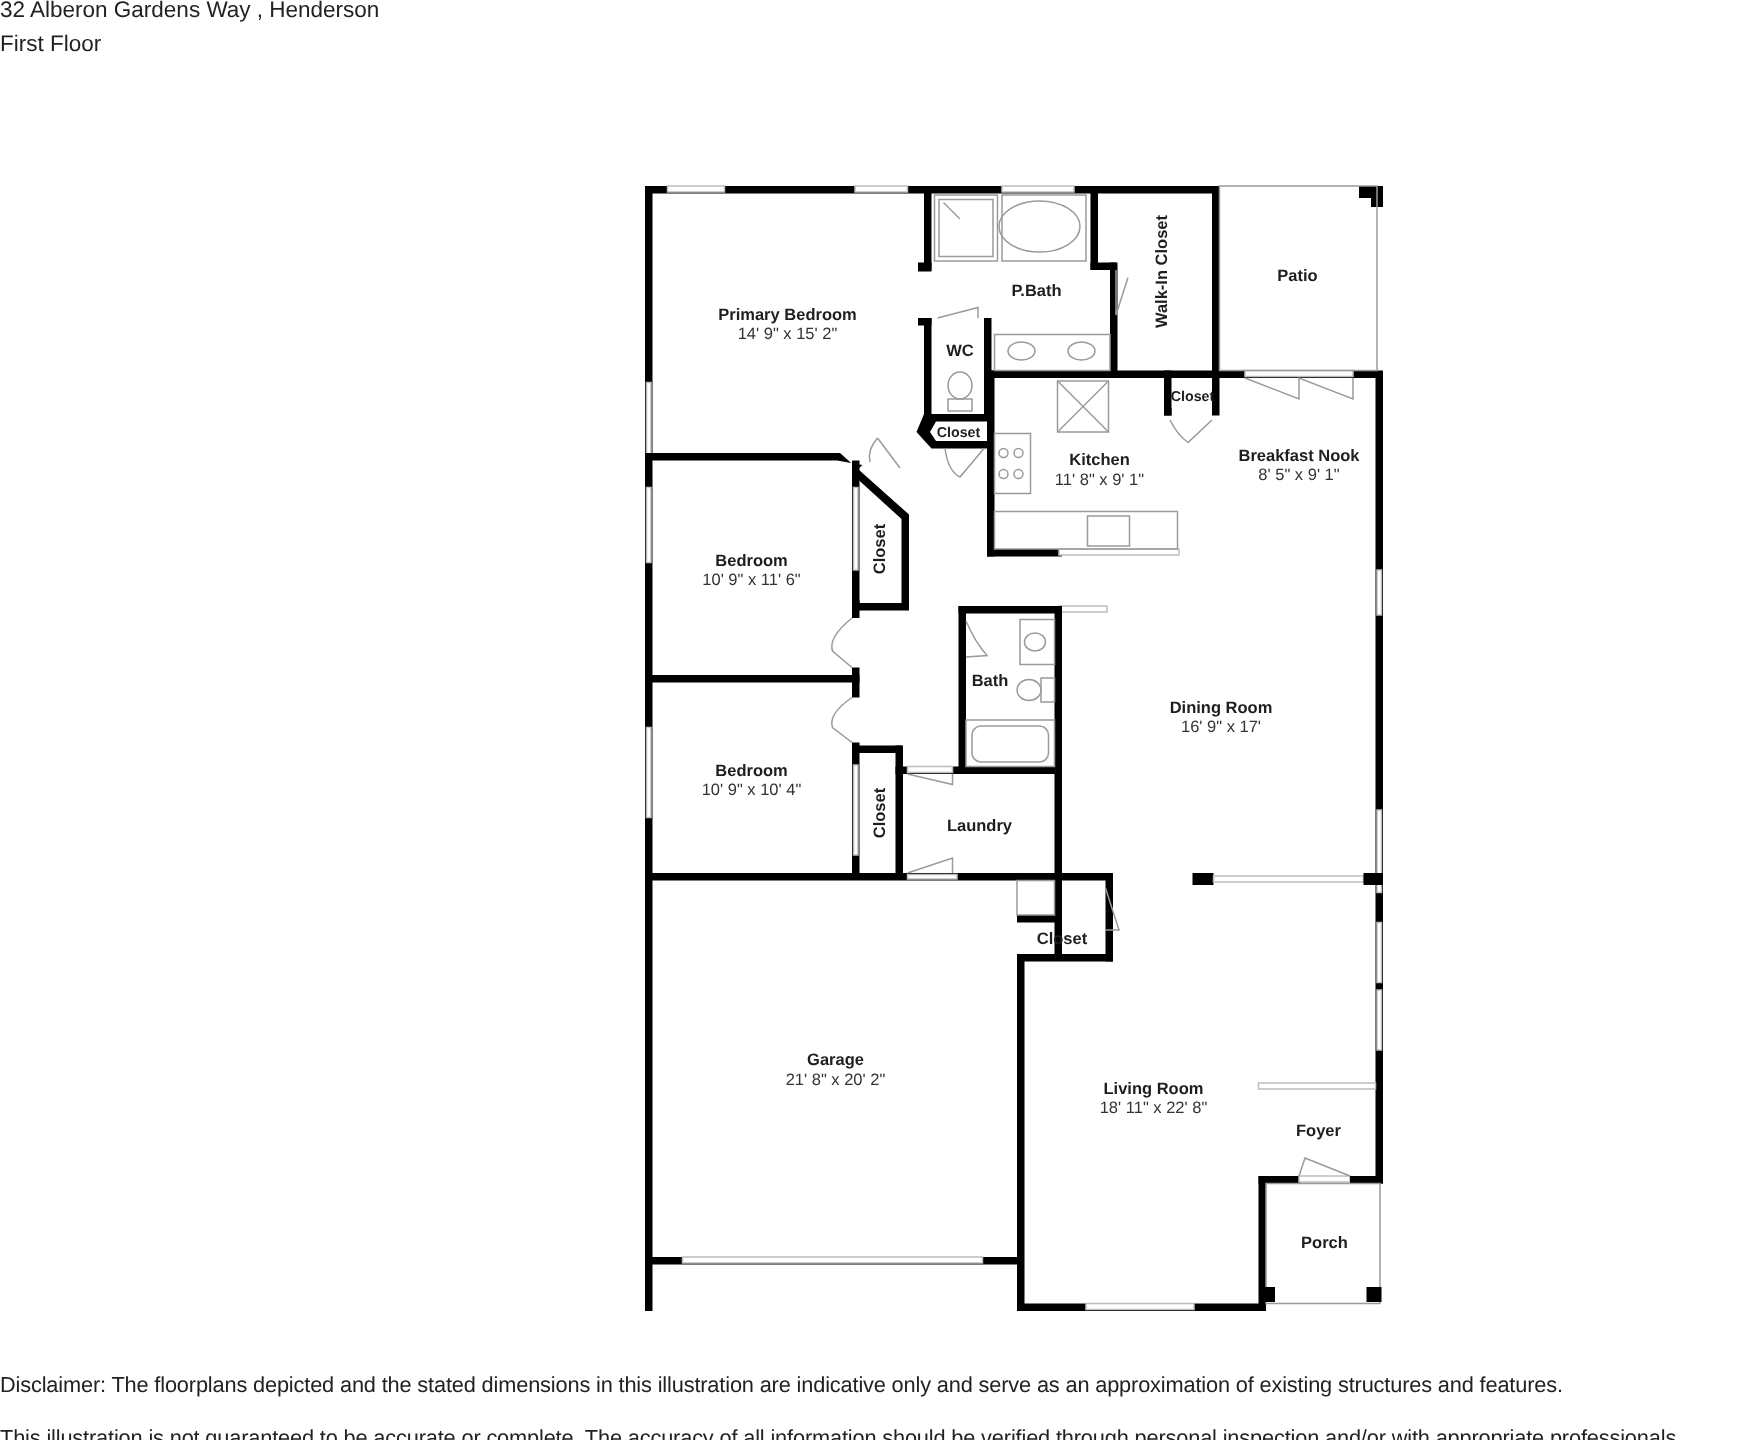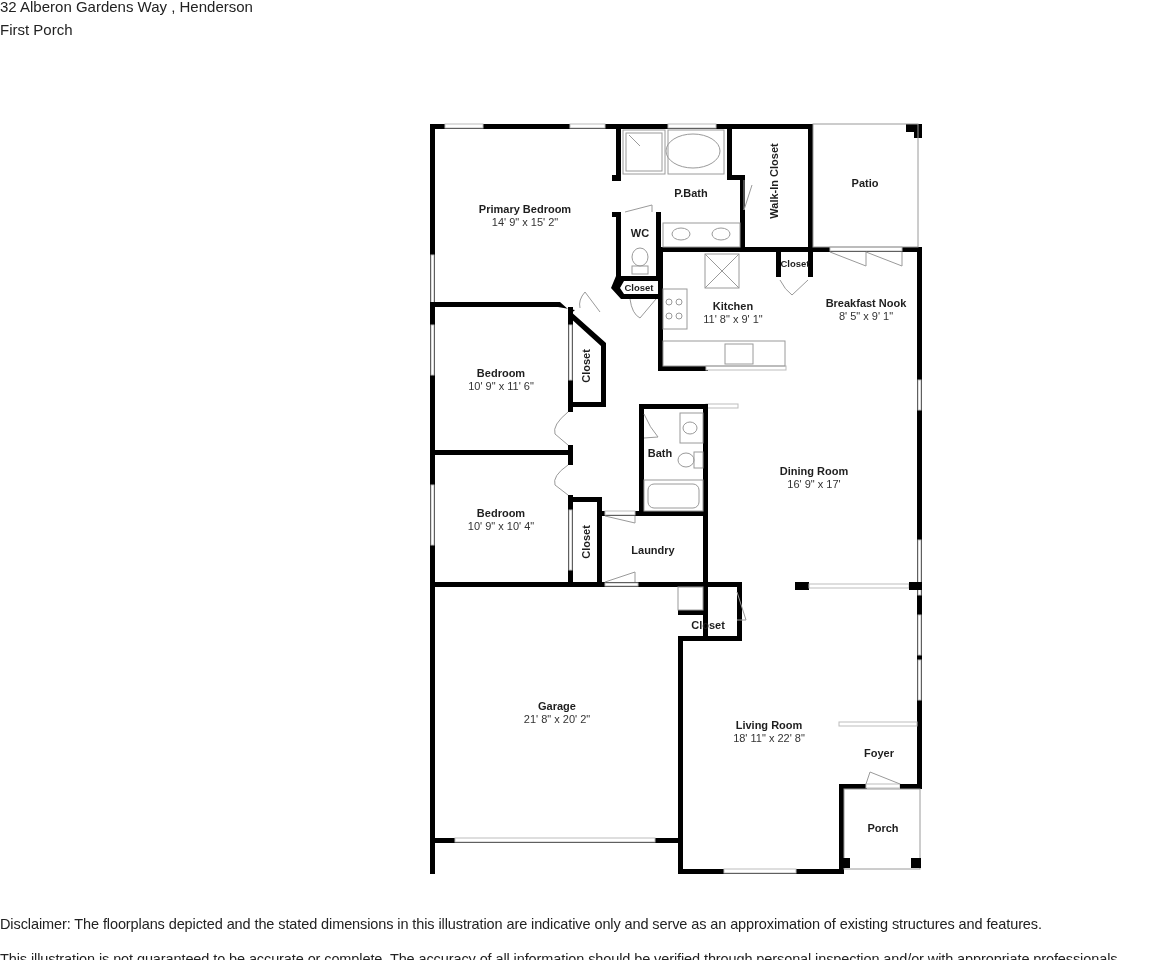--- a/index.html
+++ b/index.html
@@ -16,21 +16,21 @@
   .thin { fill: none; stroke: #9a9a9a; stroke-width: 1; }
   .door { fill: none; stroke: #9a9a9a; stroke-width: 1; }
   .rn { font-family: "Liberation Sans", sans-serif; font-weight: bold; font-size: 11px; fill: #1e1e1e; }
   .rd { font-family: "Liberation Sans", sans-serif; font-size: 11px; fill: #333; }
   .rs { font-family: "Liberation Sans", sans-serif; font-weight: bold; font-size: 9.5px; fill: #1e1e1e; }
 </style>
 </head>
 <body>
 
 <div class="hdr addr">32 Alberon Gardens Way , Henderson</div>
-<div class="hdr floor">First Porch</div>
+<div class="hdr floor">First Floor</div>
 
 <svg width="1166" height="960" viewBox="0 0 1166 960">
 
   <g>
 
     <rect class="w" x="430" y="124" width="190" height="5"></rect>
     <rect class="win" x="445" y="124" width="38" height="4"></rect>
     <rect class="win" x="570" y="124" width="35" height="4"></rect>
 
     <rect class="w" x="618" y="124" width="112" height="5"></rect>

